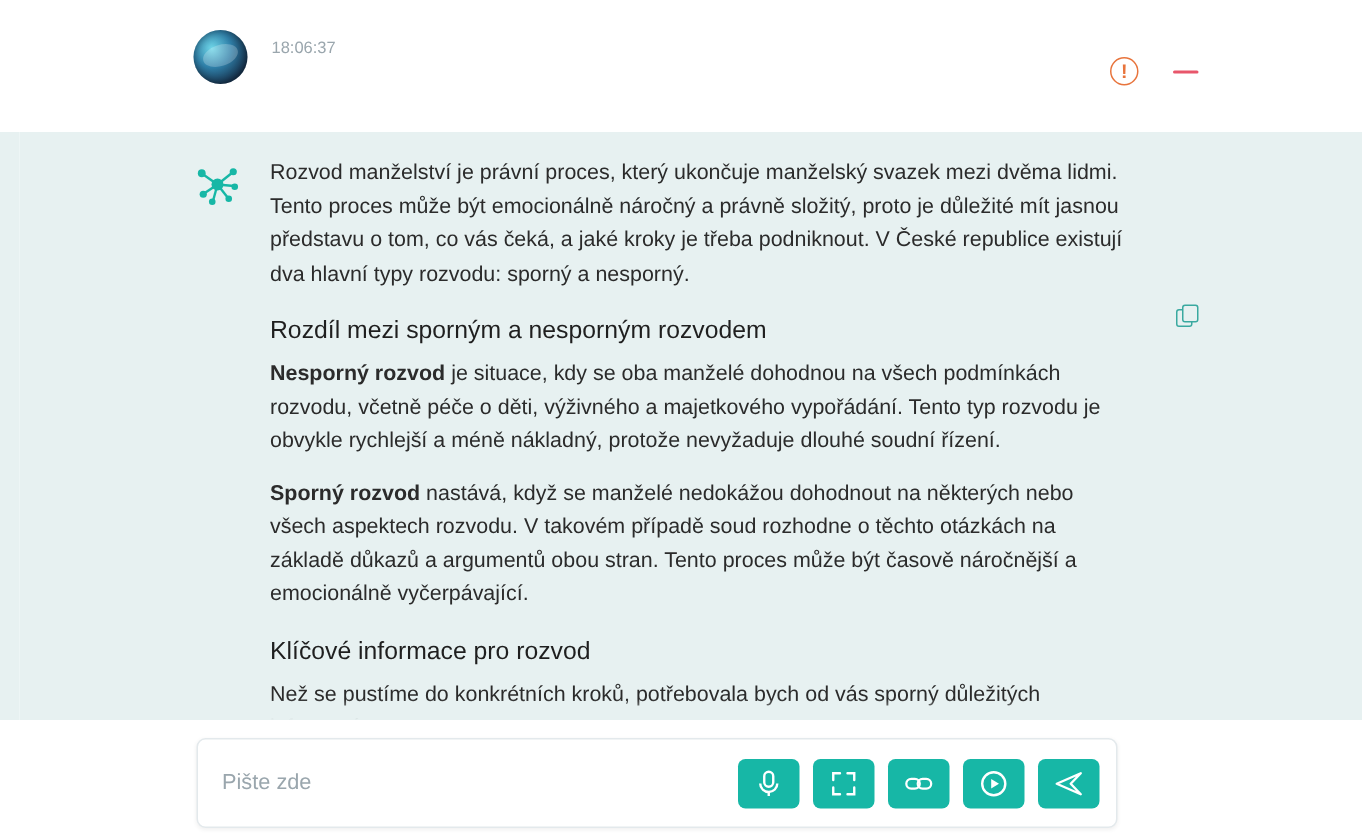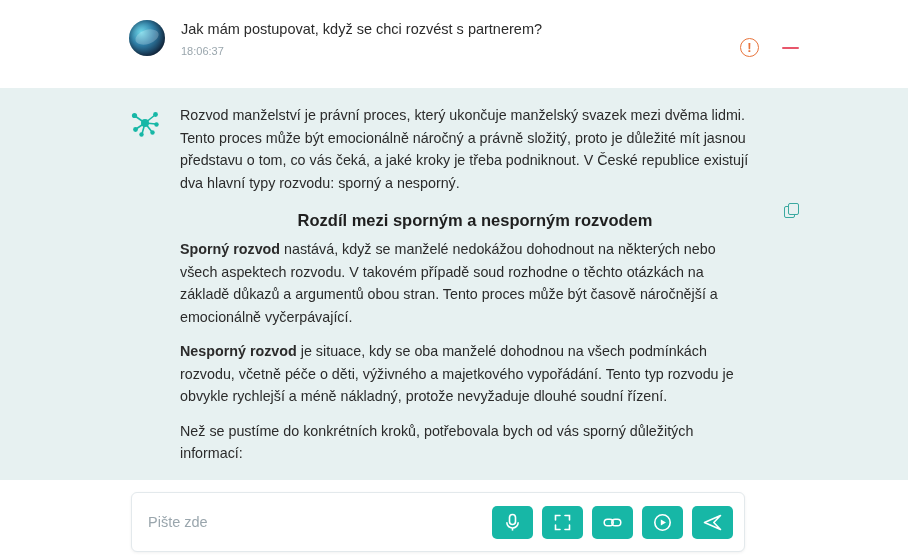--- a/index.html
+++ b/index.html
@@ -158,23 +158,22 @@
     font-size: 14.3px;
     line-height: 22.5px;
   }
   .answer-body p.tight {
     margin-bottom: 12px;
   }
   .answer-body h3 {
     margin: 6px 0 6px 0;
     font-size: 16.5px;
     line-height: 24px;
-    font-weight: bold;
+    font-weight: normal;
     color: #1f1f1f;
-    text-align: center;
   }
   .answer-body h3.second {
     margin-top: 14px;
   }
   .answer-body b {
     font-weight: bold;
   }
   .copy-icon {
     position: absolute;
     right: 108px;
@@ -285,21 +284,20 @@
 <div class="app">
 
   <div class="left-rail">
     <div class="left-rail-accent"></div>
   </div>
 
   <div class="user-zone">
     <div class="user-row">
       <div class="avatar"></div>
       <div class="user-texts">
-        <div class="user-question">Jak mám postupovat, když se chci rozvést s partnerem?</div>
         <div class="user-time">18:06:37</div>
       </div>
     </div>
     <div class="user-actions">
       <div class="icon-warn">!</div>
       <div class="icon-minus"></div>
     </div>
   </div>
 
   <div class="answer-zone">
@@ -317,22 +315,23 @@
           <circle cx="6.5" cy="22.5" r="2.4" fill="#17b7a6"></circle>
           <circle cx="26.5" cy="7.5" r="2.4" fill="#17b7a6"></circle>
           <circle cx="27.5" cy="17.5" r="2.2" fill="#17b7a6"></circle>
           <circle cx="23.5" cy="25.5" r="2.2" fill="#17b7a6"></circle>
           <circle cx="12.5" cy="27.5" r="2.2" fill="#17b7a6"></circle>
         </svg>
       </div>
       <div class="answer-body">
         <p>Rozvod manželství je právní proces, který ukončuje manželský svazek mezi dvěma lidmi. Tento proces může být emocionálně náročný a právně složitý, proto je důležité mít jasnou představu o tom, co vás čeká, a jaké kroky je třeba podniknout. V České republice existují dva hlavní typy rozvodu: sporný a nesporný.</p>
         <h3>Rozdíl mezi sporným a nesporným rozvodem</h3>
+        <p class="tight"><b>Nesporný rozvod</b><span> je situace, kdy se oba manželé dohodnou na všech podmínkách rozvodu, včetně péče o děti, výživného a majetkového vypořádání. Tento typ rozvodu je obvykle rychlejší a méně nákladný, protože nevyžaduje dlouhé soudní řízení.</span></p>
         <p class="tight"><b>Sporný rozvod</b><span> nastává, když se manželé nedokážou dohodnout na některých nebo všech aspektech rozvodu. V takovém případě soud rozhodne o těchto otázkách na základě důkazů a argumentů obou stran. Tento proces může být časově náročnější a emocionálně vyčerpávající.</span></p>
-        <p class="tight"><b>Nesporný rozvod</b><span> je situace, kdy se oba manželé dohodnou na všech podmínkách rozvodu, včetně péče o děti, výživného a majetkového vypořádání. Tento typ rozvodu je obvykle rychlejší a méně nákladný, protože nevyžaduje dlouhé soudní řízení.</span></p>
+        <h3 class="second">Klíčové informace pro rozvod</h3>
         <p>Než se pustíme do konkrétních kroků, potřebovala bych od vás sporný důležitých informací:</p>
       </div>
     </div>
     <div class="copy-icon">
       <span class="sq1"></span>
       <span class="sq2"></span>
     </div>
     <div class="fade-bottom"></div>
   </div>
 

